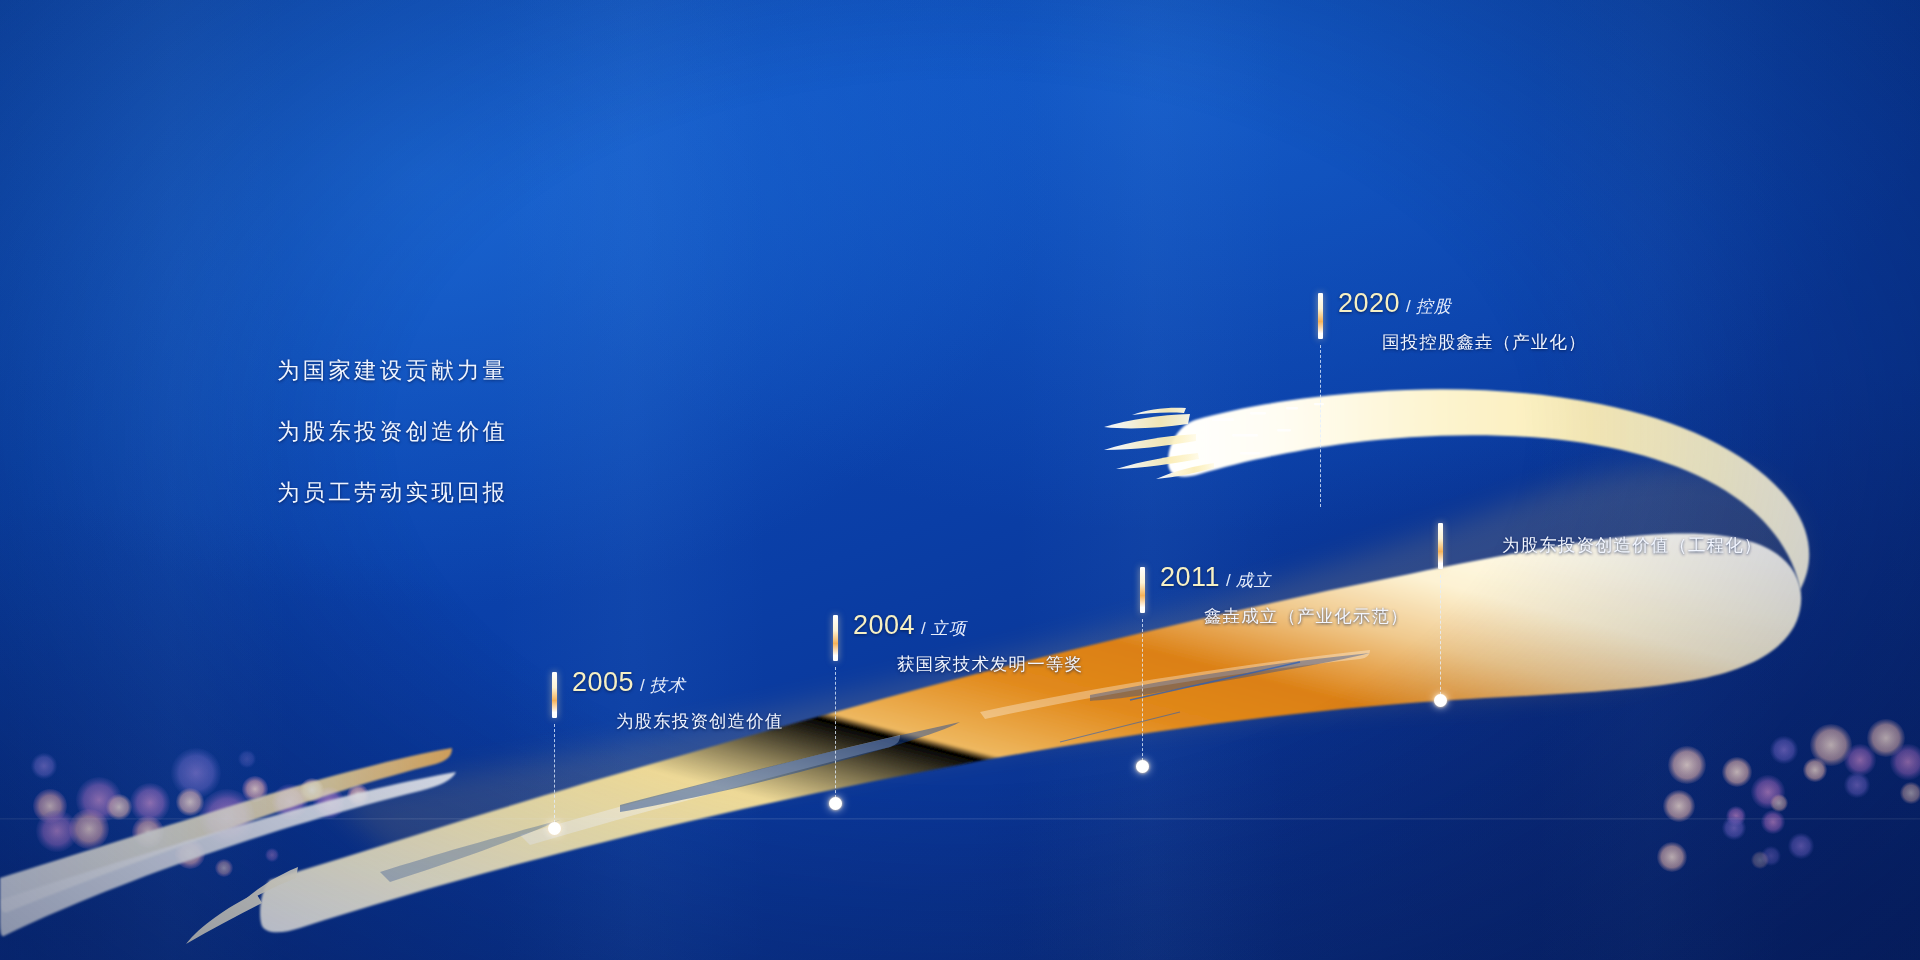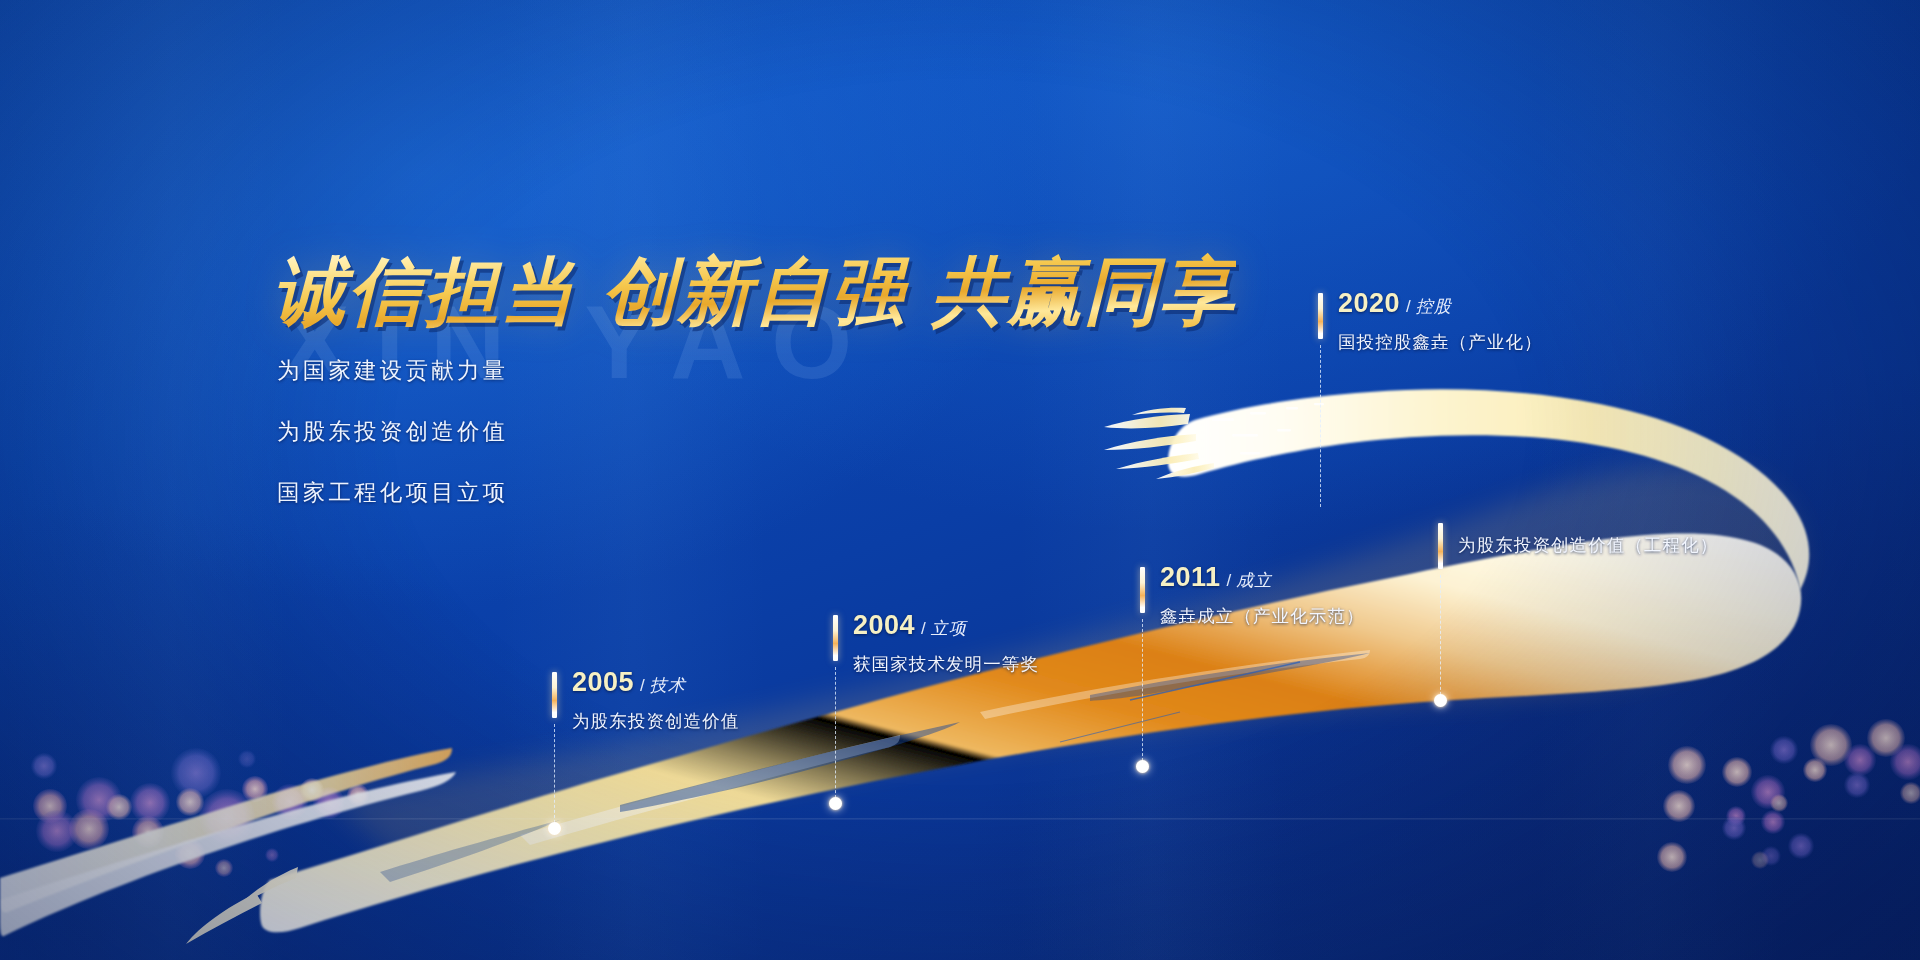--- a/index.html
+++ b/index.html
@@ -66,28 +66,29 @@
   
   .marker{position:absolute;}
   .mk-bar{
     position:absolute;left:0;top:0;width:5px;height:46px;border-radius:1px;
     background:linear-gradient(180deg,#ffffff 0%,#fdf3d4 34%,#f6b35a 62%,#ffffff 88%,#ffffff 100%);
     box-shadow:0 0 7px rgba(255,225,170,0.55);
   }
   .mk-text{position:absolute;left:20px;top:-3px;white-space:nowrap;}
   .mk-line1{line-height:1;}
   .mk-year{
-    font-size:27px;font-weight:700;color:#f6f0c4;letter-spacing:0.5px;
+    font-size:27px;font-weight:400;color:#f6f0c4;letter-spacing:0.5px;
     text-shadow:0 1px 3px rgba(3,22,72,0.8);
   }
   .mk-sep{font-size:17px;color:#dfe8f8;margin:0 5px 0 6px;}
   .mk-tag{font-size:17px;color:#e8eefb;letter-spacing:1px;font-style:italic;}
   .mk-desc{
     margin-top:13px;font-size:17.5px;color:#f2f6ff;letter-spacing:1.1px;
     text-shadow:0 1px 3px rgba(3,22,72,0.8);
+    margin-left:44px;
   }
   .mk-stem{
     position:absolute;left:2px;width:0;
     border-left:1px dashed rgba(226,238,255,0.78);
   }
   .mk-dot{
     position:absolute;width:13px;height:13px;border-radius:50%;
     background:#ffffff;left:-4px;
     box-shadow:0 0 9px rgba(255,255,255,0.9),0 0 3px rgba(255,210,140,0.9);
   }
@@ -302,29 +303,25 @@
       <circle cx="1672" cy="857" r="15" fill="url(#bk4)"></circle>
       <circle cx="1734" cy="828" r="12" fill="url(#bk3)"></circle>
       <circle cx="1801" cy="846" r="13" fill="url(#bk3)"></circle>
       <circle cx="1771" cy="856" r="10" fill="url(#bk3)" opacity="0.7"></circle>
       <circle cx="1760" cy="860" r="9" fill="url(#bk4)" opacity="0.45"></circle>
     </g>
   </svg>
 
   <div class="vign"></div>
 
-  <div id="headline-wrap">
-    <div id="watermark">XIN YAO</div>
-    <div id="headline"><span>诚信担当</span><span class="gap"></span><span>创新自强</span><span class="gap"></span><span>共赢同享</span></div>
-  </div>
 
   <div id="slogans">
     <div class="slogan">为国家建设贡献力量</div>
     <div class="slogan">为股东投资创造价值</div>
-    <div class="slogan">国家工程化项目立项</div>
+    <div class="slogan">为员工劳动实现回报</div>
   </div>
 
   <div class="marker" style="left:552px;top:672px;">
     <div class="mk-bar"></div>
     <div class="mk-stem" style="top:52px;height:104px;"></div>
     <div class="mk-dot" style="top:150px;"></div>
     <div class="mk-text">
       <div class="mk-line1">
         <span class="mk-year">2005</span><span class="mk-sep">/</span><span class="mk-tag">技术</span>
       </div>

